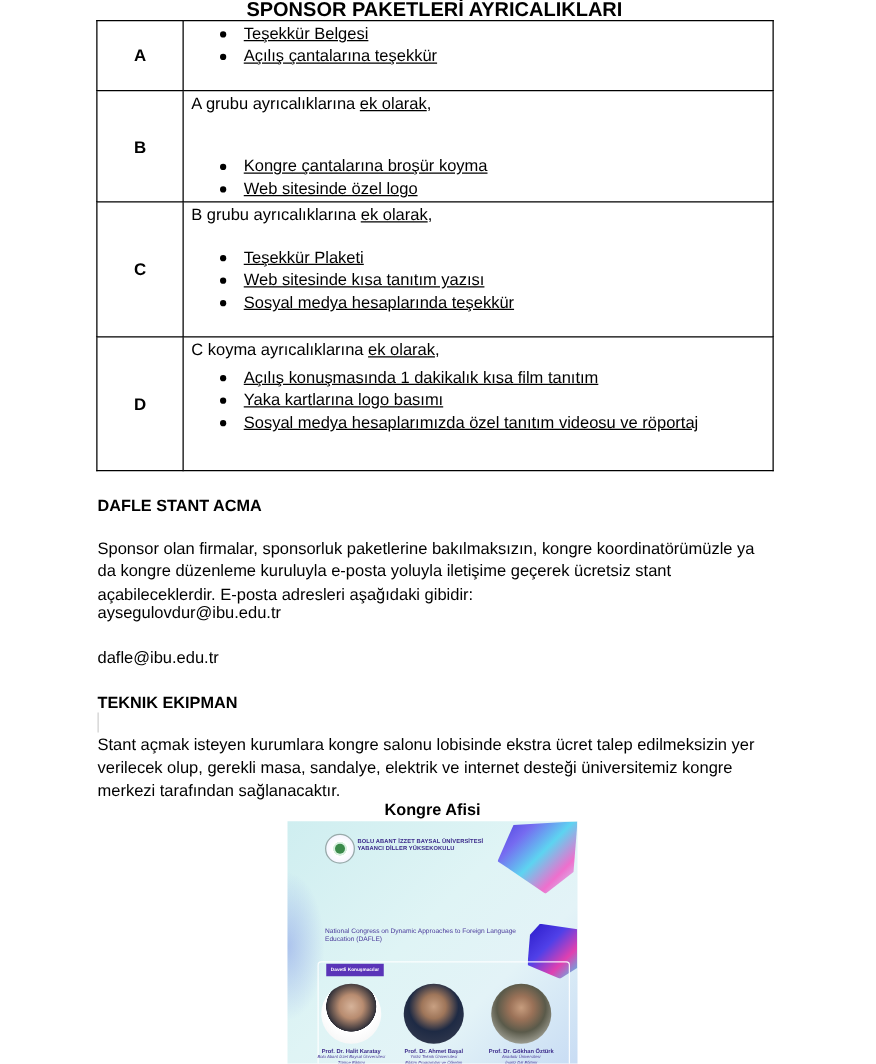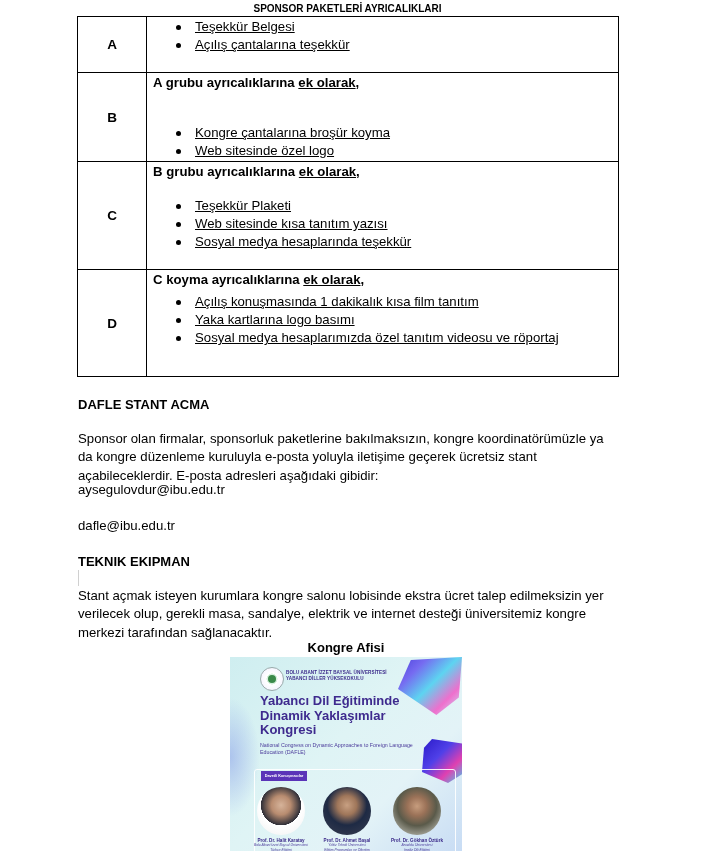--- a/index.html
+++ b/index.html
@@ -3,33 +3,33 @@
 <meta charset="utf-8">
 <style>
   html, body { margin: 0; padding: 0; background: #ffffff; }
   body {
     width: 701px; height: 851px; overflow: hidden; position: relative;
     font-family: "Liberation Sans", "DejaVu Sans", sans-serif;
     color: #000; font-size: 13.2px;
   }
   .title {
     position: absolute; left: 77px; width: 541px; top: 0px;
-    text-align: center; font-weight: bold; font-size: 10px; line-height: 17px;
+    text-align: center; font-weight: bold; font-size: 16px; line-height: 17px;
   }
   table.sponsor {
     position: absolute; left: 77px; top: 16px; width: 542px;
     border-collapse: collapse; table-layout: fixed;
   }
   table.sponsor td { border: 1.3px solid #000; vertical-align: top; padding: 0; }
   td.tier {
     width: 68px; text-align: center; vertical-align: middle !important;
     font-weight: bold; font-size: 13.5px;
   }
   td.perks { padding: 0 0 0 6px !important; }
-  .intro { line-height: 19px; height: 19px; margin-top: 0px; font-weight: bold; }
+  .intro { line-height: 19px; height: 19px; margin-top: 0px; }
   .intro u { text-decoration: underline; }
   ul.perk-list { list-style: none; margin: 0; padding: 0 0 0 20px; text-decoration: underline; }
   ul.perk-list li { position: relative; padding-left: 22px; line-height: 18px; height: 18px; }
   ul.perk-list li::before {
     content: ""; position: absolute; left: 3px; top: 7px;
     width: 5px; height: 5px; border-radius: 50%; background: #000;
   }
   .h-sec { position: absolute; left: 78px; font-weight: bold; font-size: 13px; }
   .para { position: absolute; left: 78px; width: 540px; line-height: 18.3px; }
   .email { position: absolute; left: 78px; line-height: 18px; }
@@ -159,21 +159,20 @@
 
 <div class="poster">
   <div class="blob"></div>
   <div class="gem1"></div>
   <div class="gem2"></div>
   <div class="seal"></div>
   <div class="uni">
     <div>BOLU ABANT İZZET BAYSAL ÜNİVERSİTESİ</div>
     <div>YABANCI DİLLER YÜKSEKOKULU</div>
   </div>
-  <div class="ptitle">Yabancı Dil Eğitiminde Dinamik Yaklaşımlar Kongresi</div>
   <div class="psub">National Congress on Dynamic Approaches to Foreign Language Education (DAFLE)</div>
   <div class="frame"></div>
   <div class="badge">Davetli Konuşmacılar</div>
 
   <div class="speaker" style="left:14px; top:130px;">
     <div class="photo p1"></div>
     <div class="name">Prof. Dr. Halit Karatay</div>
     <div class="aff">Bolu Abant İzzet Baysal Üniversitesi</div>
     <div class="aff">Türkçe Eğitimi</div>
   </div>

